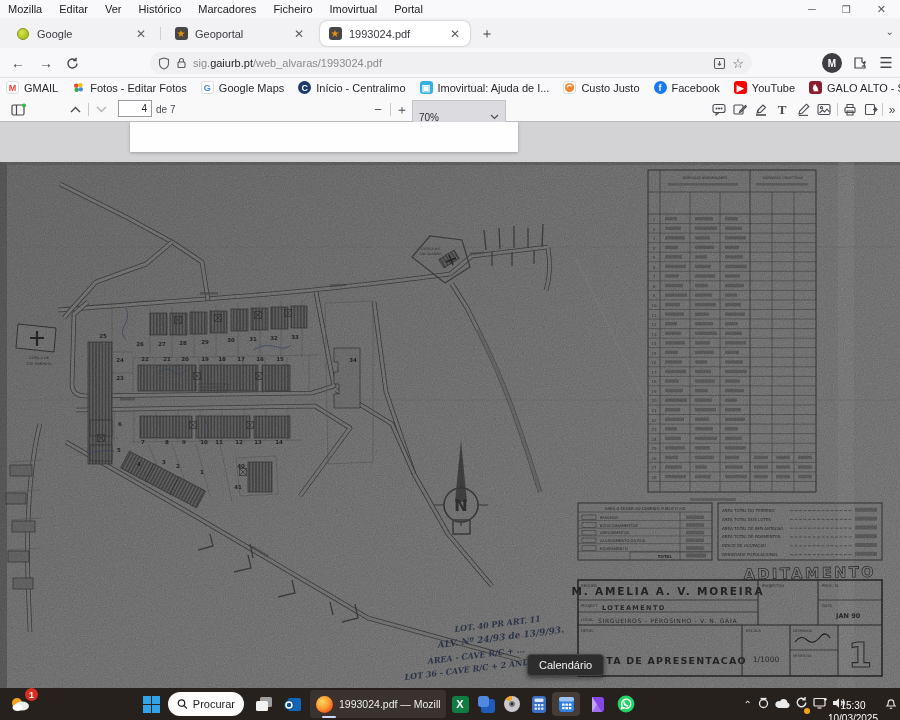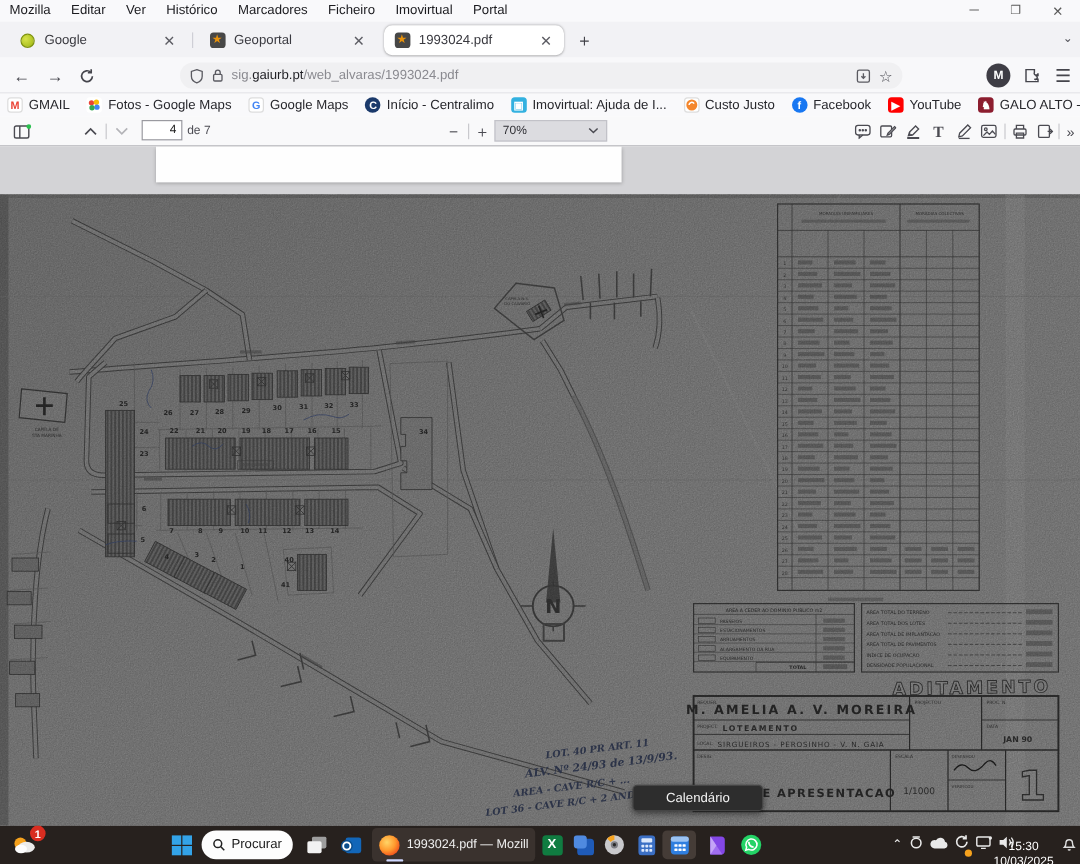--- a/index.html
+++ b/index.html
@@ -50,39 +50,39 @@
     display:flex;align-items:center;justify-content:center;color:#fff}
 
   
   .pdfbar{position:absolute;left:0;top:97px;width:900px;height:25px;background:#f9f9fa;
     border-bottom:1px solid #b9b9bd;color:#4b4b52}
   .pdfbtn{position:absolute;top:3px;height:19px;display:flex;align-items:center;justify-content:center}
   .pgin{position:absolute;left:118px;top:3px;width:34px;height:17px;border:1px solid #9a9aa0;
     background:#fff;font-size:10px;text-align:right;padding-right:4px;color:#222;font-family:"Liberation Sans",sans-serif}
   .pdfsep{position:absolute;top:6px;width:1px;height:13px;background:#c9c9cd}
   .zoomsel{position:absolute;left:412px;top:3px;width:94px;height:18px;background:#dcdce0;
-    border:1px solid #c2c2c8;font-size:10px;color:#2e2e33;display:flex;align-items:center;padding:0 6px;gap:4px}
+    border:1px solid #c2c2c8;font-size:10px;color:#2e2e33;display:flex;align-items:center;padding:16px 6px;gap:4px}
   .zoomsel .zv{flex:1}
 
   
   .viewer{position:absolute;left:0;top:122px;width:900px;height:566px;background:#d3d3d6;overflow:hidden}
   .page3{position:absolute;left:130px;top:0;width:388px;height:30px;background:#fefefe;
     box-shadow:0 1px 3px rgba(0,0,0,.25)}
   .page4{position:absolute;left:0;top:40px;width:900px;height:526px;background:#8f8f8f}
   .page4 svg{display:block;filter:blur(.33px)}
 
   
   .lotnum{font:5.5px "DejaVu Sans",sans-serif;fill:#2f2f2f;font-weight:bold;text-anchor:middle}
   .tinylab{font:3.6px "DejaVu Sans",sans-serif;fill:#3a3a3a;text-anchor:middle}
   .tblab{font:3.8px "DejaVu Sans",sans-serif;fill:#3c3c3c}
   .hand{font:italic bold 8px "DejaVu Serif",serif;fill:#39425c}
 
   
   .tooltip{position:absolute;left:527px;top:654px;background:#2d2d2d;border:1px solid #454545;
-    color:#f2f2f2;font-size:11px;padding:4px 27px;border-radius:4px;z-index:50;box-shadow:0 2px 5px rgba(0,0,0,.5)}
+    color:#f2f2f2;font-size:11px;padding:4px 11px;border-radius:4px;z-index:50;box-shadow:0 2px 5px rgba(0,0,0,.5)}
 
   
   .taskbar{position:absolute;left:0;top:688px;width:900px;height:32px;background:#27211e;z-index:40}
   .tbi{position:absolute;top:4px;width:24px;height:24px;display:flex;align-items:center;justify-content:center}
   .searchpill{position:absolute;left:168px;top:4px;width:76px;height:24px;background:#fdfdfd;
     border-radius:12px;display:flex;align-items:center;gap:5px;padding:0 9px;font-size:11px;color:#1c1c1c}
   .fxtask{position:absolute;left:310px;top:2px;width:136px;height:28px;background:#3a322e;
     border-radius:4px;display:flex;align-items:center;gap:6px;padding:0 6px;color:#eee;font-size:10.5px}
   .fxtask .und{position:absolute;left:12px;bottom:0;width:14px;height:2px;background:#cfd8ff;border-radius:2px}
   .calhover{background:#453c37;border-radius:4px}
@@ -185,21 +185,21 @@
     </span>
   <span class="bm">
     <span class="bmic" style="background:#fff">
       <svg width="11" height="11" viewBox="0 0 12 12">
           <circle cx="3.5" cy="4" r="2.4" fill="#ea4335"></circle>
           <circle cx="8" cy="3.5" r="2.4" fill="#fbbc04"></circle>
           <circle cx="8.5" cy="8" r="2.4" fill="#4285f4"></circle>
           <circle cx="4" cy="8.5" r="2.4" fill="#34a853"></circle>
         </svg>
     </span>
-    <span>Fotos - Google Maps</span>
+    <span>Fotos - Editar Fotos</span>
     </span>
   <span class="bm">
     <span class="bmic" style="background:#fff;color:#4285f4;border:1px solid #ddd">G</span>
     <span>Google Maps</span>
     </span>
   <span class="bm">
     <span class="bmic" style="background:#1b3a6b;border-radius:50%">C</span>
     <span>Início - Centralimo</span>
     </span>
   <span class="bm">

